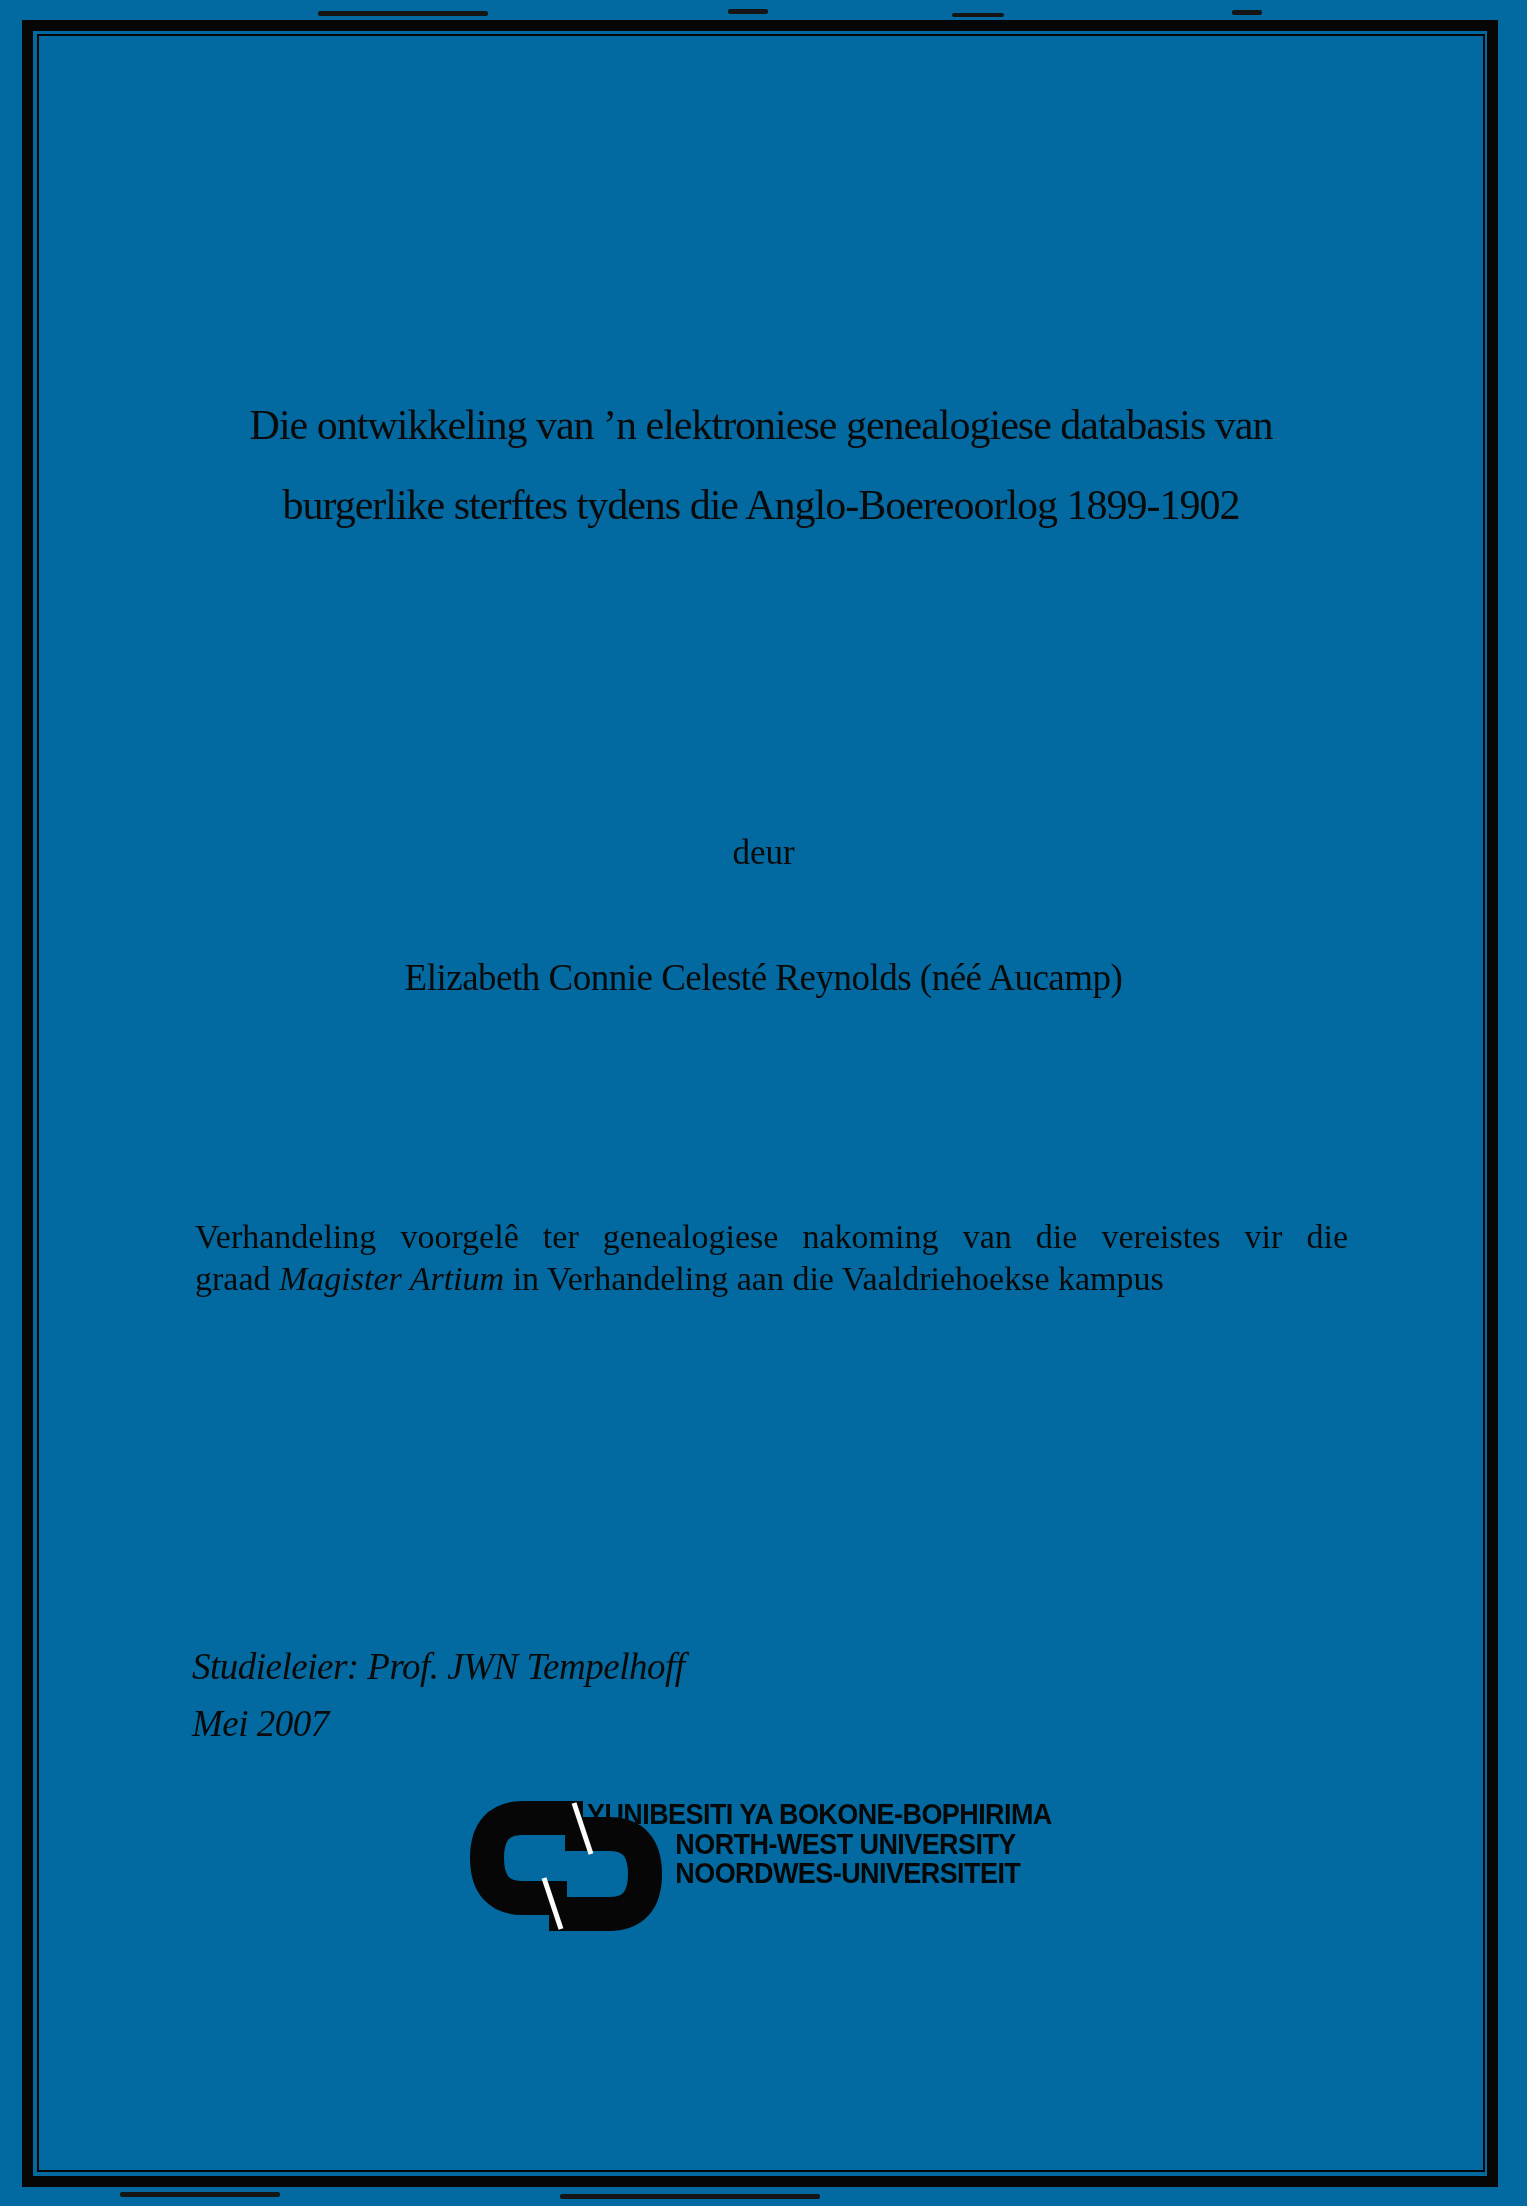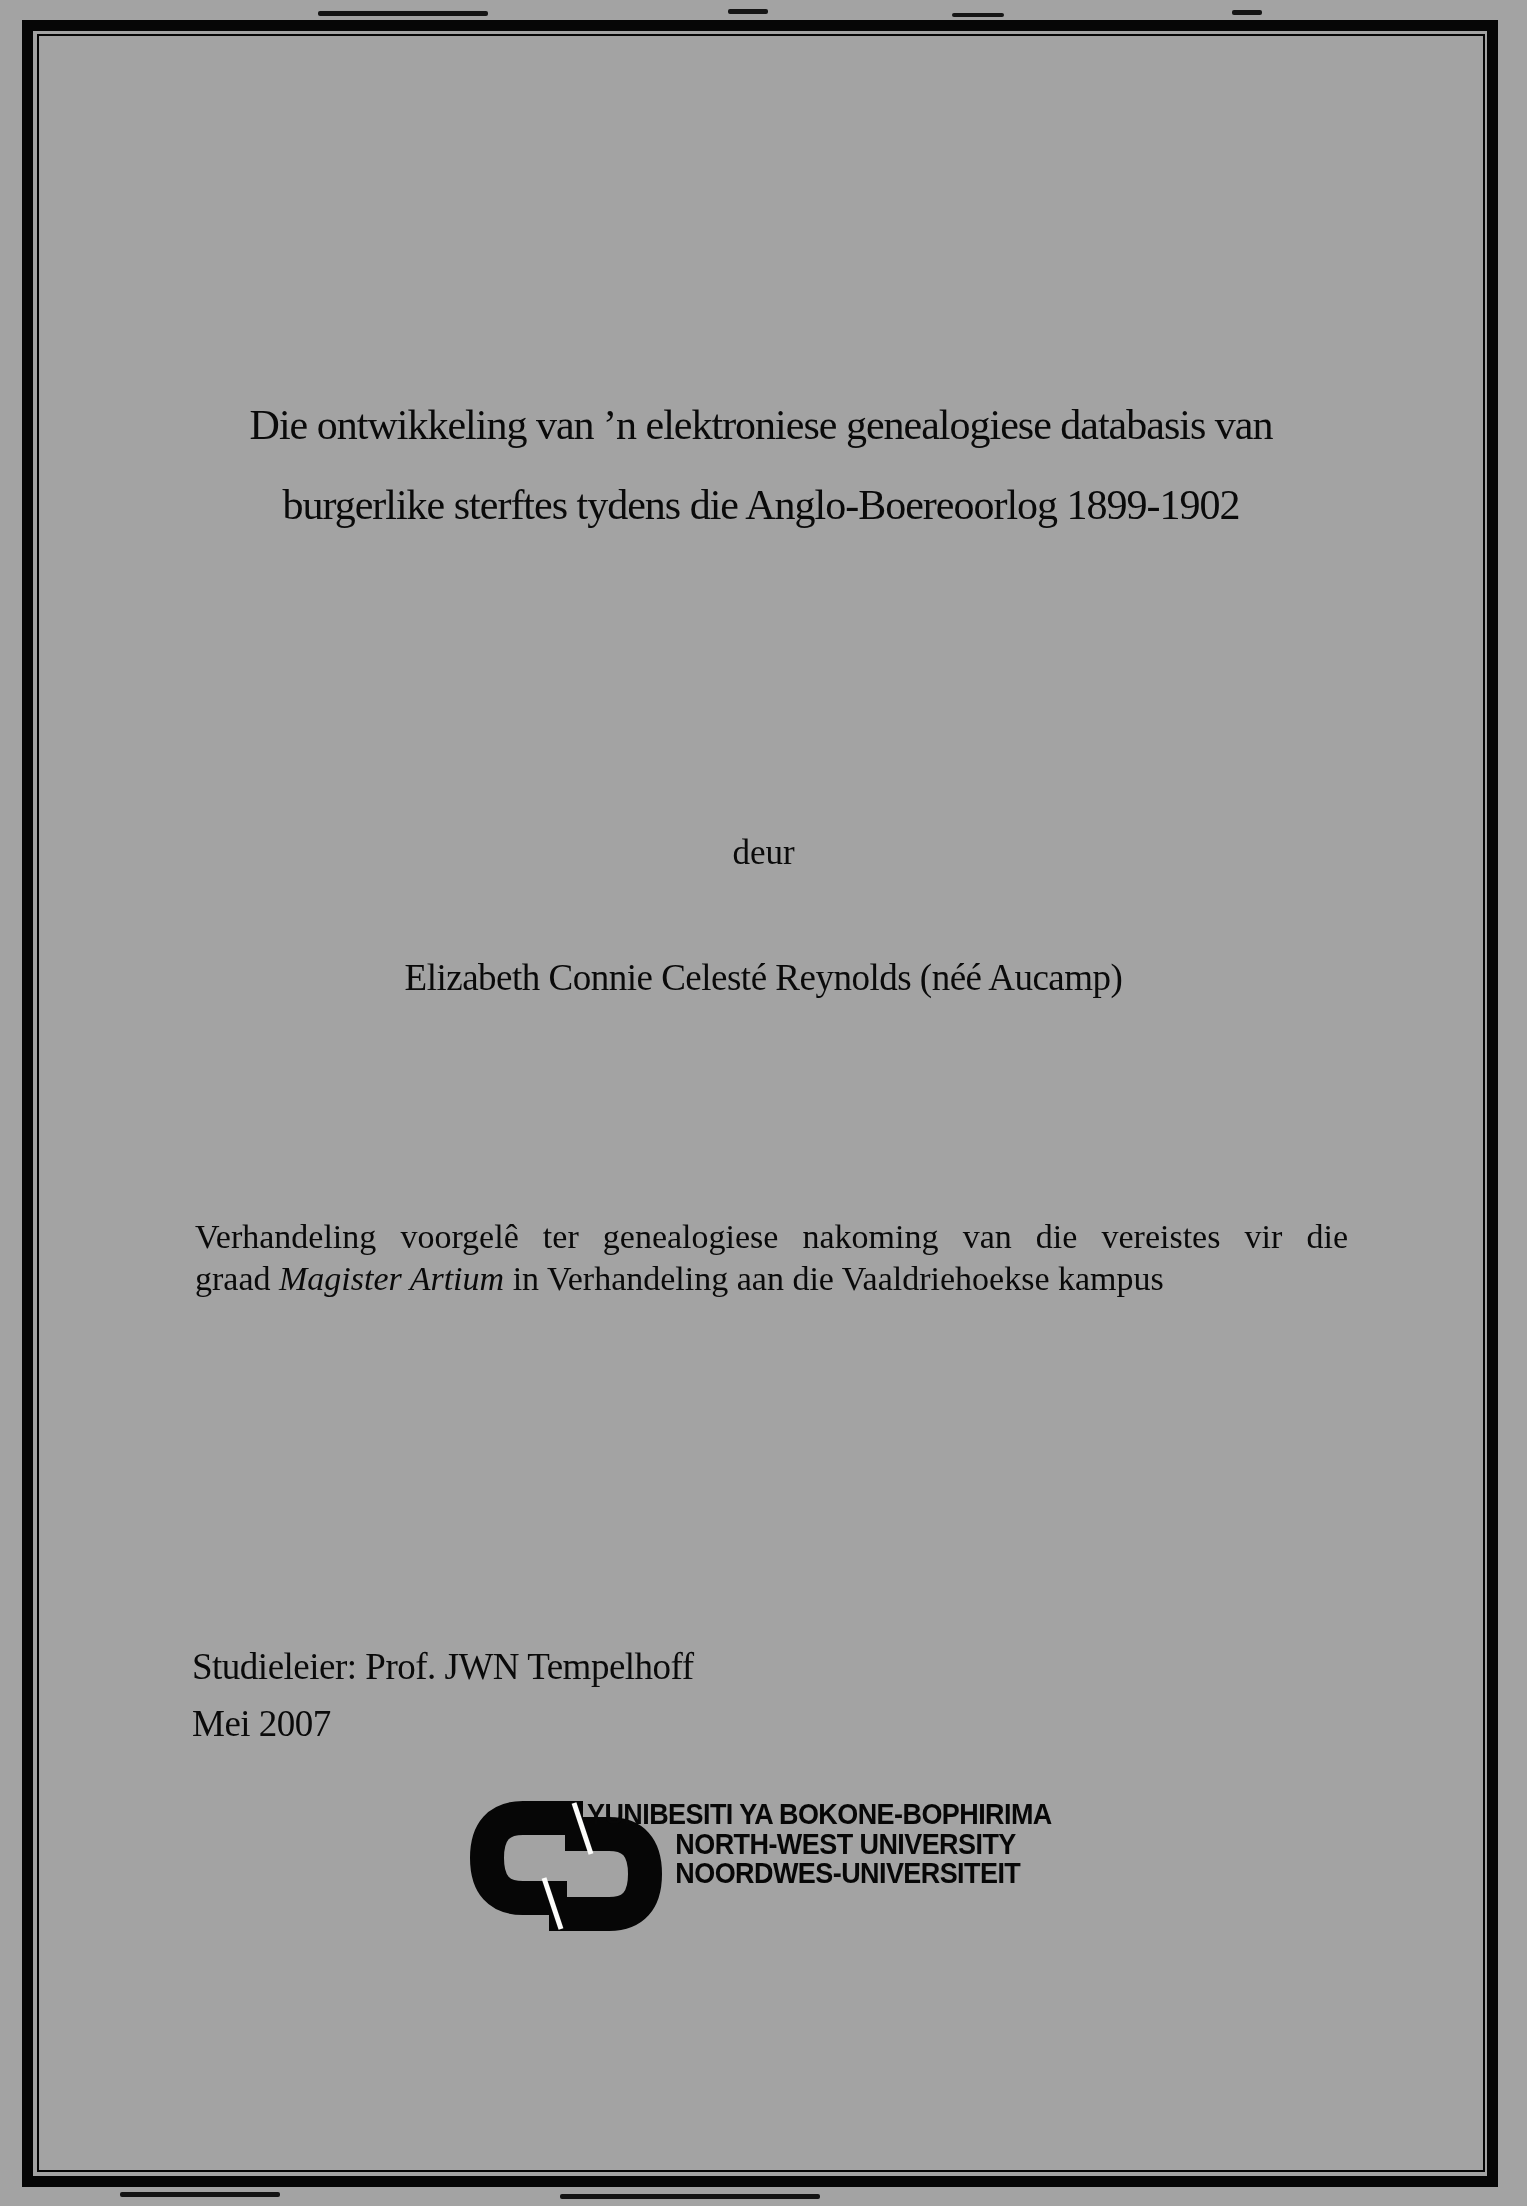--- a/index.html
+++ b/index.html
@@ -1,18 +1,18 @@
 <!DOCTYPE html>
 <html><head>
 <meta charset="utf-8">
 <style>
   html,body { margin:0; padding:0; background:#ffffff; }
   .page {
     position:relative; width:1527px; height:2206px;
-    background:#a3a3a3; overflow:hidden;
+    background:#0369a1; overflow:hidden;
     font-family:"Liberation Serif","DejaVu Serif",serif;
     color:#0a0a0a;
   }
   
   .frame-outer { position:absolute; top:20px; left:22px; right:29px; bottom:19px; border:11px solid #060606; }
   .frame-inner { position:absolute; top:34px; left:37px; right:42px; bottom:34px; border:2px solid #060606; }
   
   .artifact { position:absolute; background:#151515; border-radius:2px; }
   .a1 { left:318px; top:11px; width:170px; height:5px; }
   .a2 { left:728px; top:9px;  width:40px;  height:5px; }
@@ -34,21 +34,21 @@
     text-align:center; font-size:37px; line-height:44px; letter-spacing:-0.5px;
   }
   .statement {
     position:absolute; top:1216px; left:195px; width:1153px;
     font-size:34px; line-height:42px;
   }
   .st-line1 { text-align:justify; text-align-last:justify; }
   .st-it { font-style:italic; }
   .supervisor-block {
     position:absolute; top:1638px; left:192px;
-    font-size:37px; line-height:57px; letter-spacing:-0.5px;
+    font-size:37px; line-height:57px; letter-spacing:-0.5px;font-style:italic;
   }
   .logo { position:absolute; left:466px; top:1796px; width:620px; height:150px; }
   .logo-mark { position:absolute; left:0; top:4px; }
   .logo-text {
     position:absolute; left:121px; top:4px;
     font-family:"Liberation Sans","DejaVu Sans",sans-serif;
     font-weight:700; font-size:29px; line-height:29.5px;
     letter-spacing:-0.6px; white-space:nowrap; color:#070707;
     transform:scaleX(0.93); transform-origin:left top;
   }

